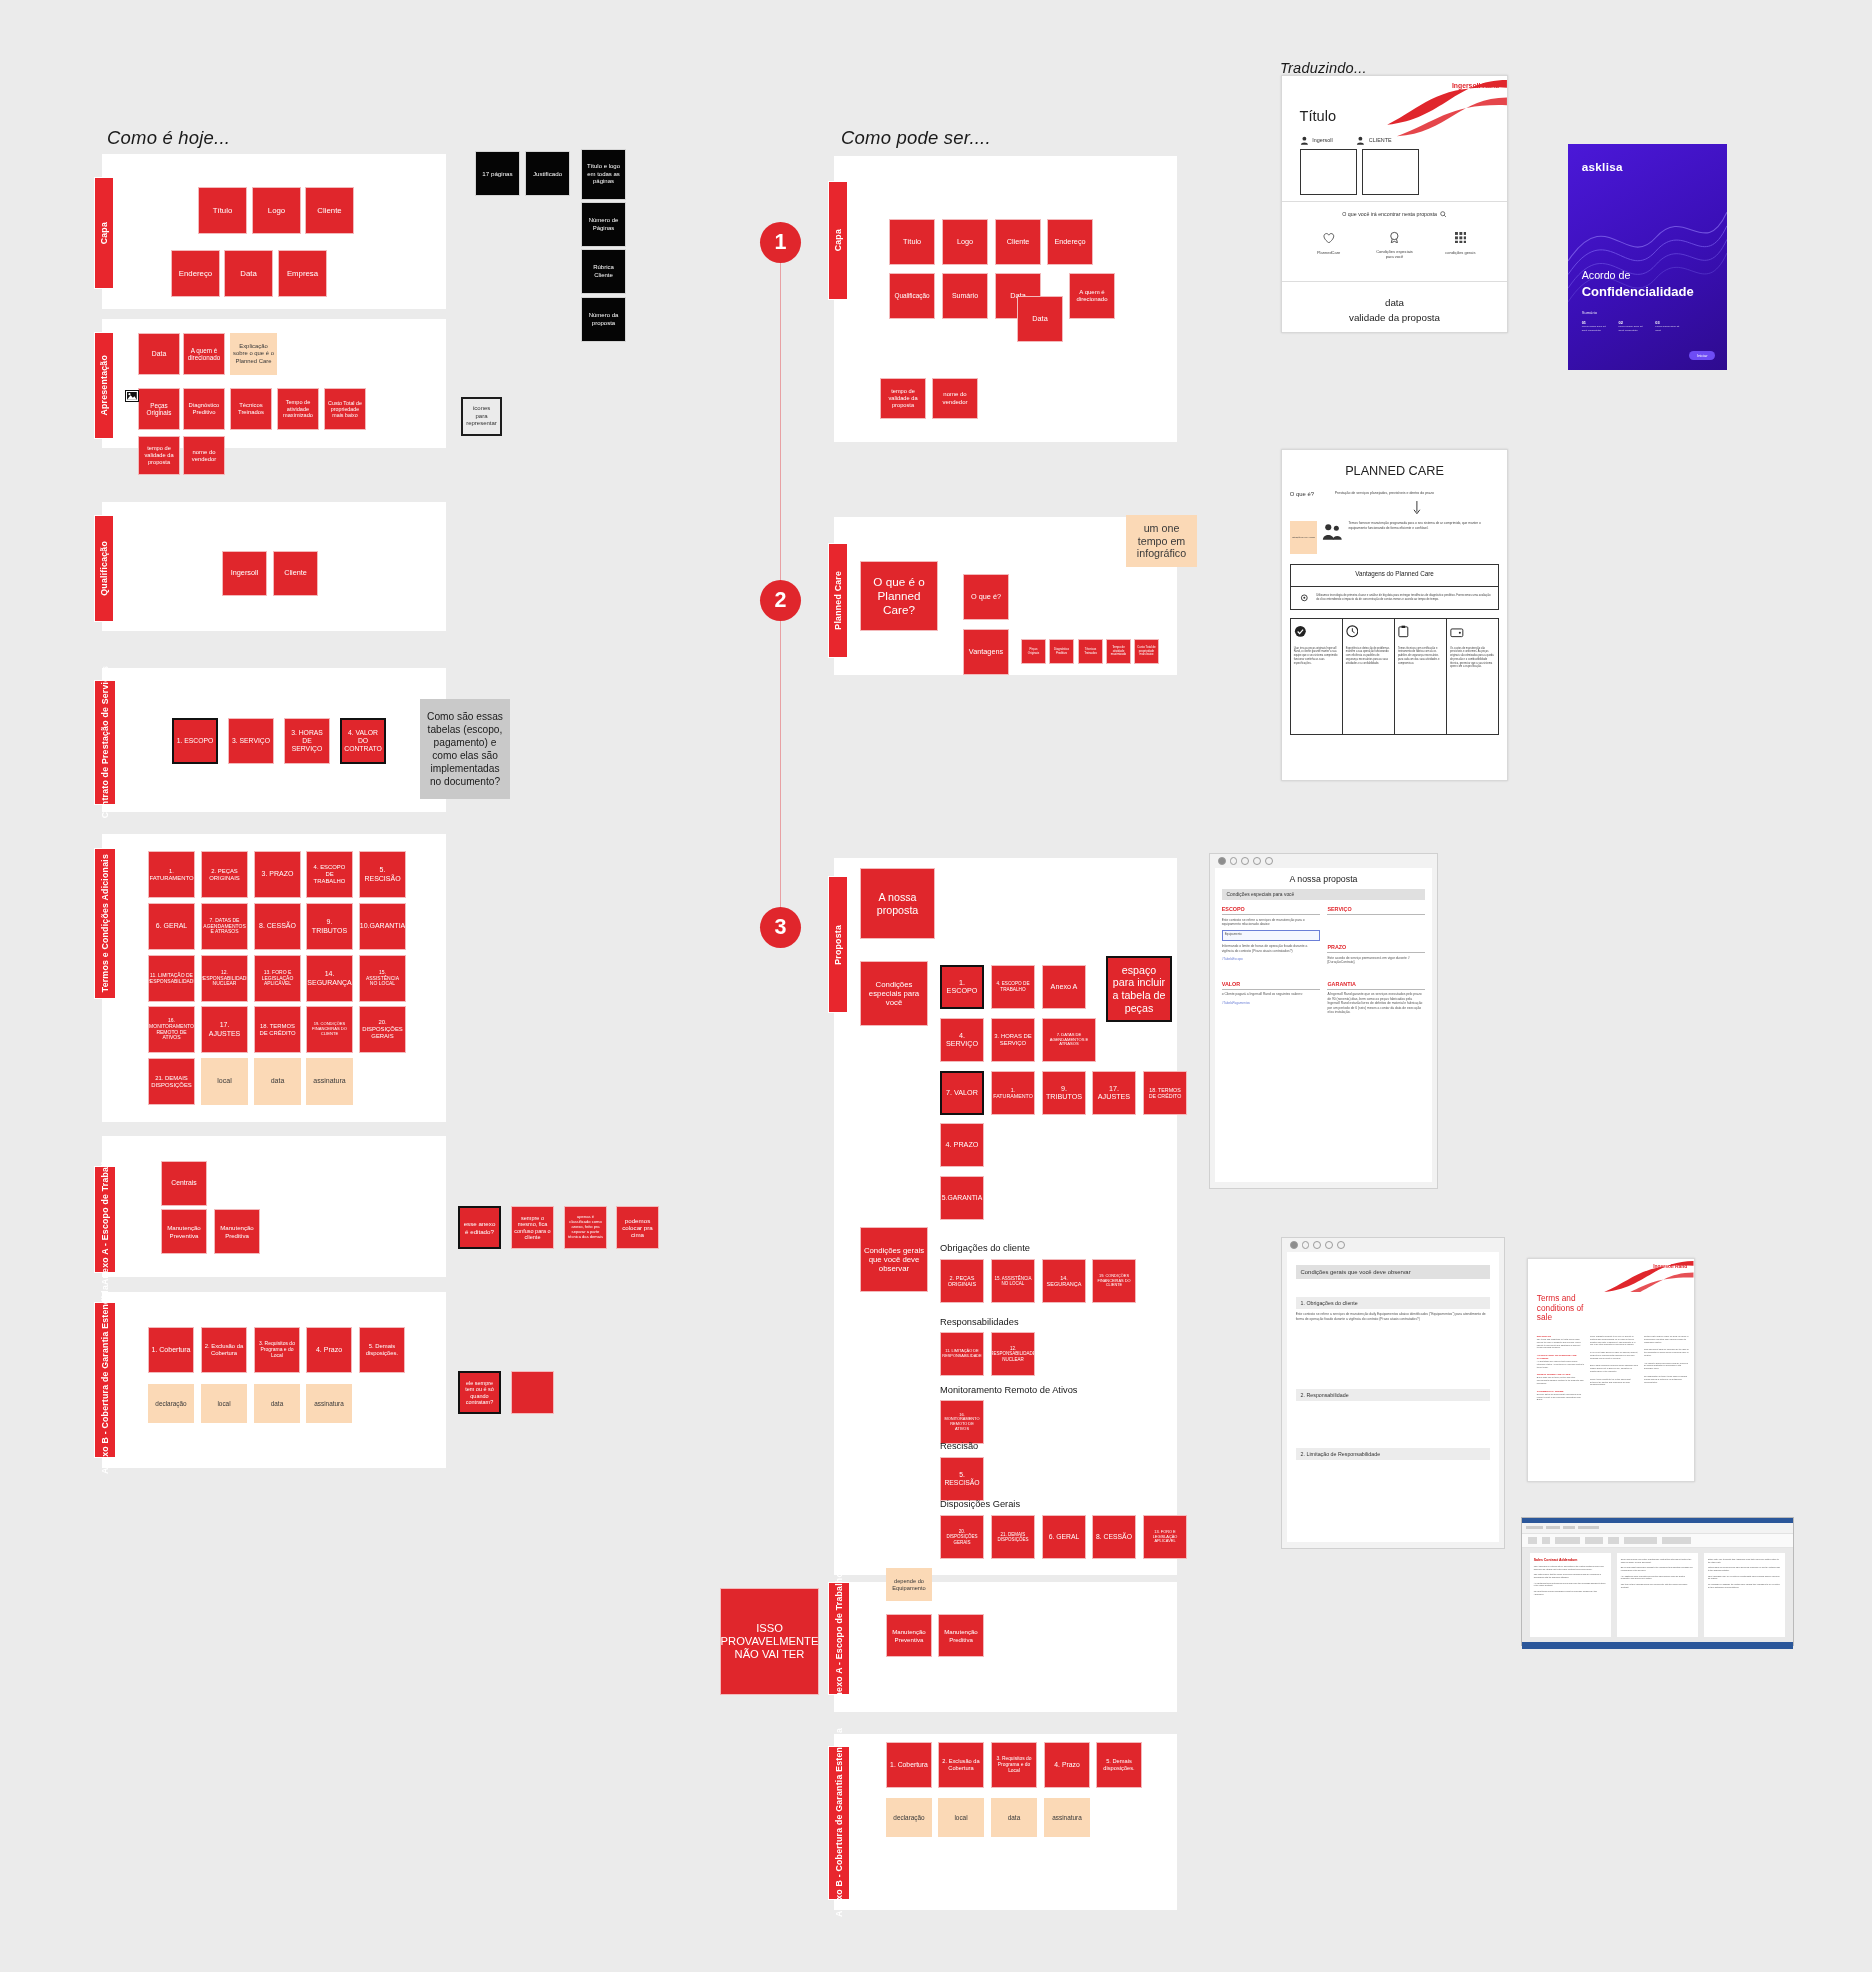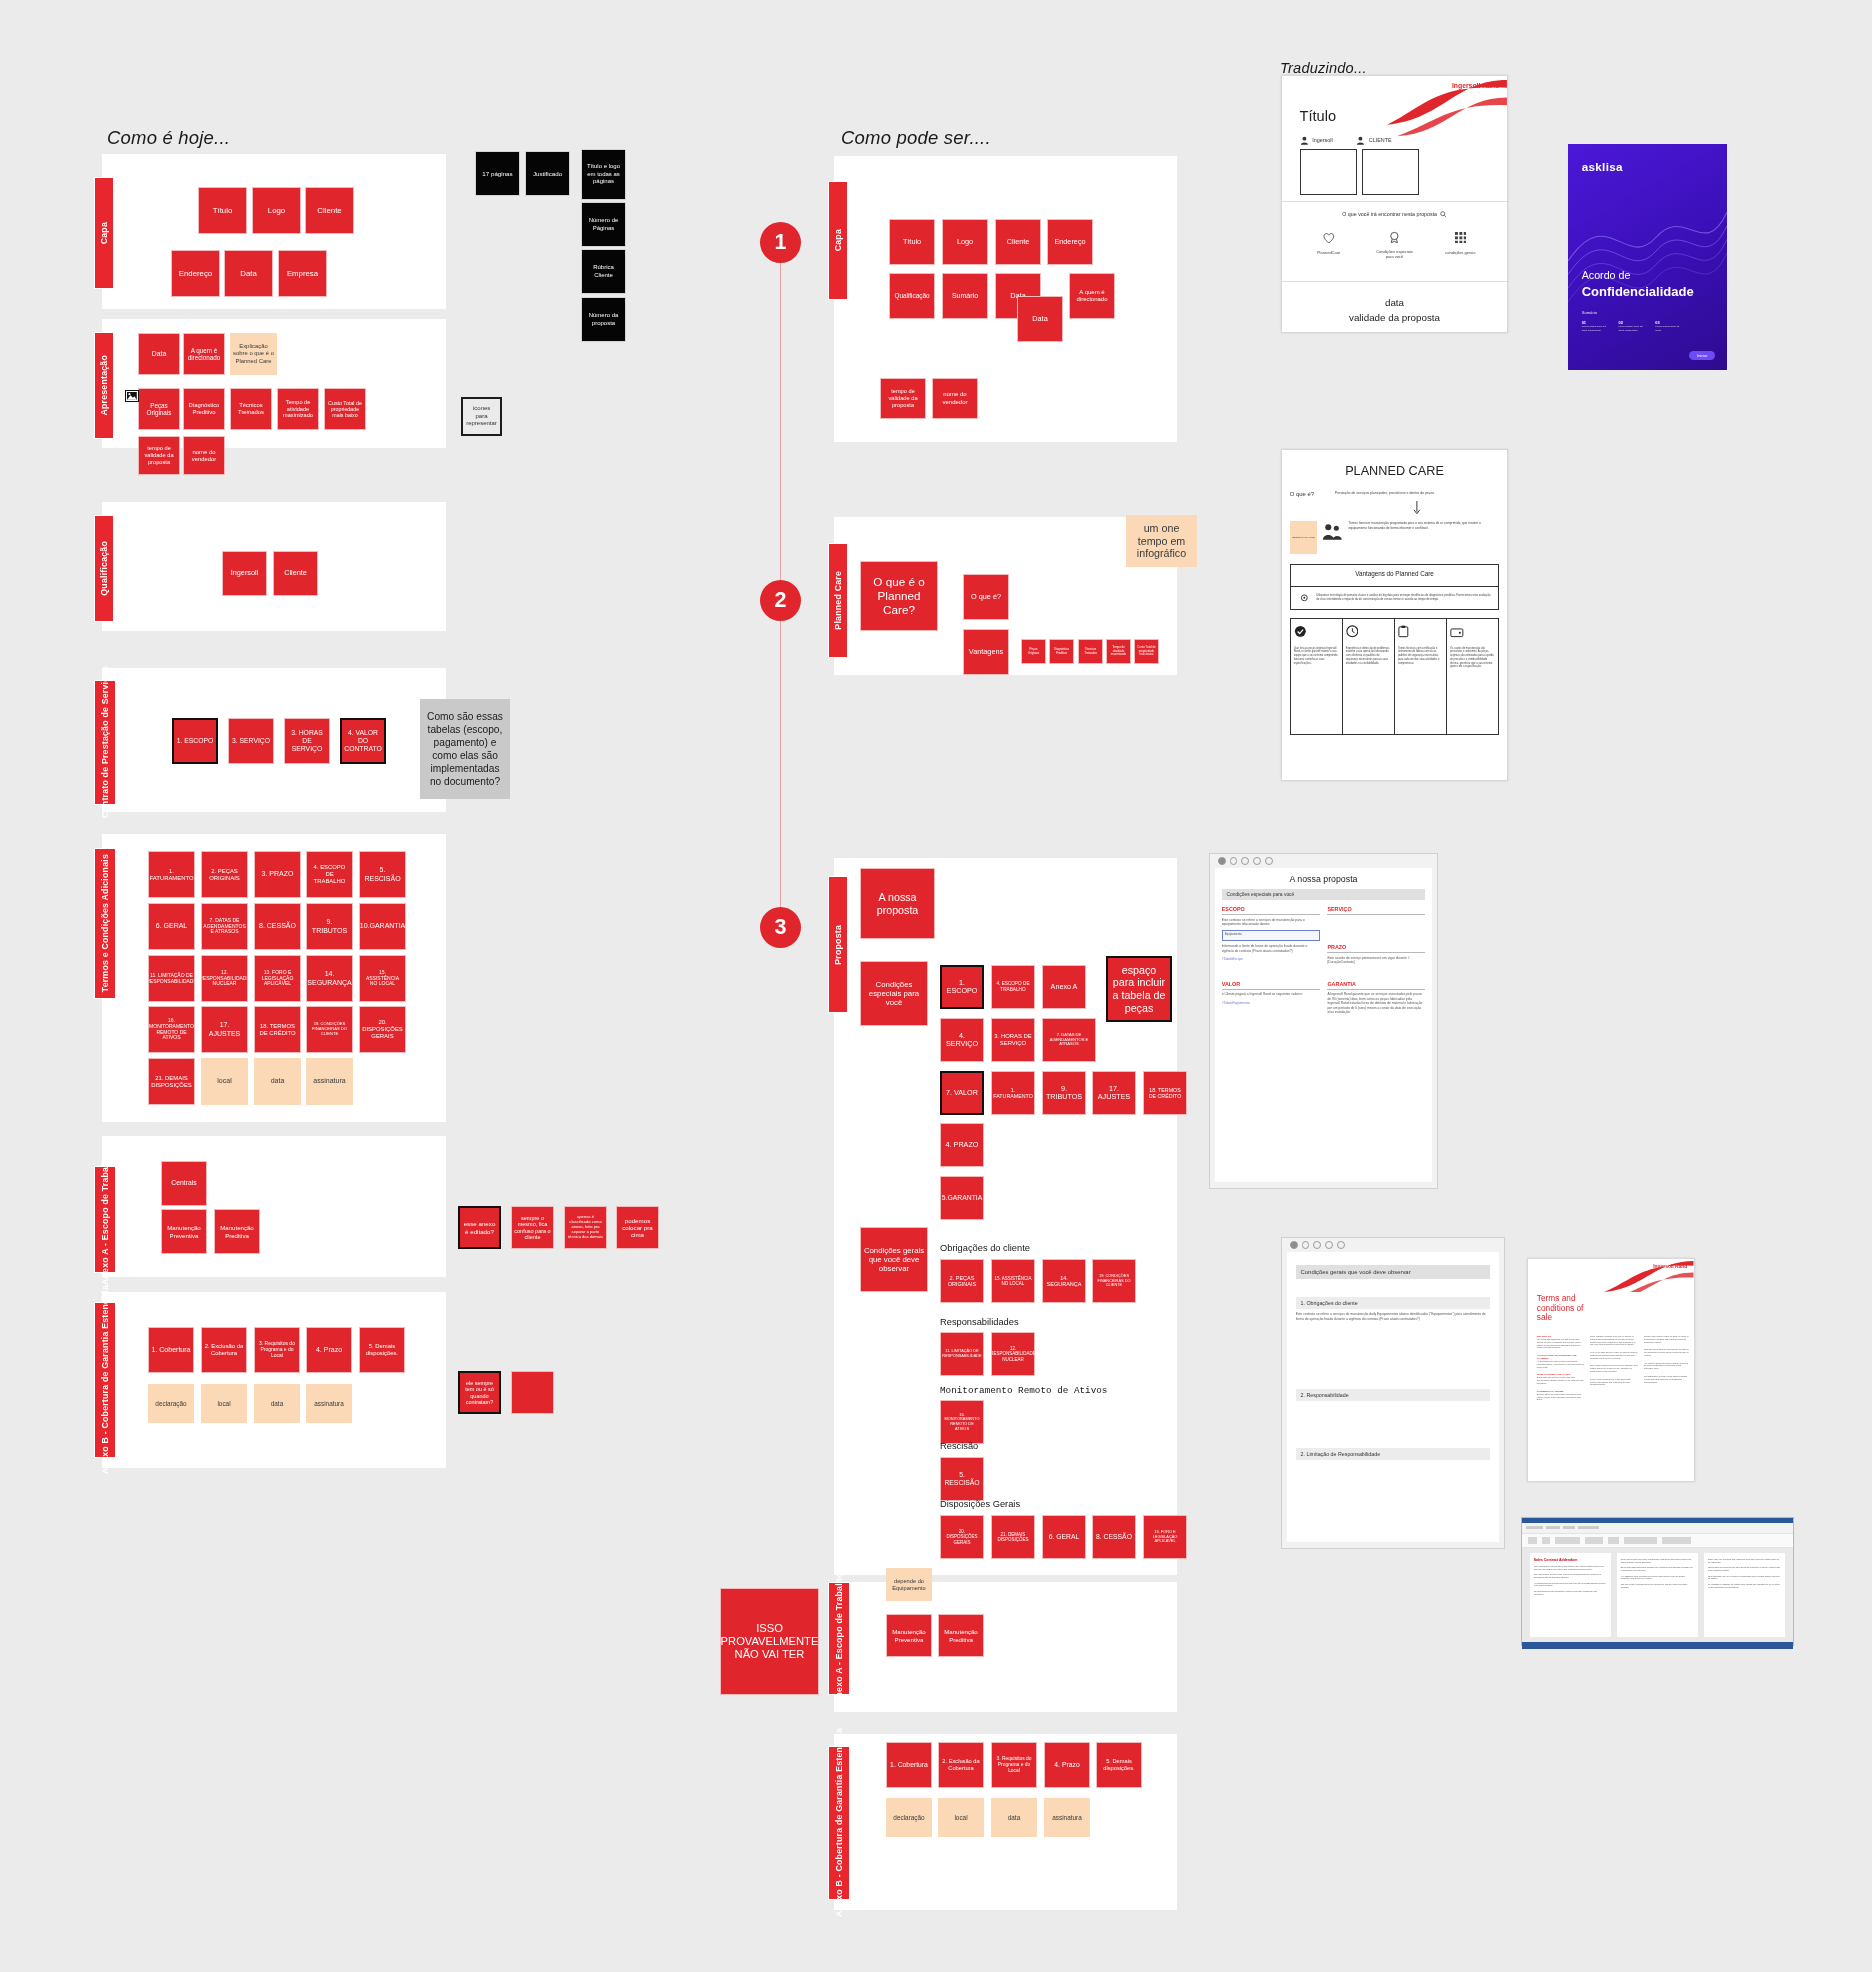--- a/index.html
+++ b/index.html
@@ -539,21 +539,21 @@
     <div class="abs card" style="left: 940px; top: 1123px; width: 44px; height: 44px; font-size: 7.2px;">4. PRAZO</div>
     <div class="abs card" style="left: 940px; top: 1176px; width: 44px; height: 44px; font-size: 6.8px;">5.GARANTIA</div>
     <div class="abs secthead" style="left: 940px; top: 1243px; font-size: 9.3px;">Obrigações do cliente</div>
     <div class="abs card" style="left: 940px; top: 1259px; width: 44px; height: 44px; font-size: 5.5px;">2. PEÇAS ORIGINAIS</div>
     <div class="abs card" style="left: 991px; top: 1259px; width: 44px; height: 44px; font-size: 4.5px;">15. ASSISTÊNCIA NO LOCAL</div>
     <div class="abs card" style="left: 1042px; top: 1259px; width: 44px; height: 44px; font-size: 5.5px;">14. SEGURANÇA</div>
     <div class="abs card" style="left: 1092px; top: 1259px; width: 44px; height: 44px; font-size: 3.9px;">19. CONDIÇÕES FINANCEIRAS DO CLIENTE</div>
     <div class="abs secthead" style="left: 940px; top: 1317px; font-size: 9.3px;">Responsabilidades</div>
     <div class="abs card" style="left: 940px; top: 1332px; width: 44px; height: 44px; font-size: 3.9px;">11. LIMITAÇÃO DE RESPONSABILIDADE</div>
     <div class="abs card" style="left: 991px; top: 1332px; width: 44px; height: 44px; font-size: 4.5px;">12. RESPONSABILIDADE NUCLEAR</div>
-    <div class="abs secthead" style="left: 940px; top: 1385px; font-size: 9.3px; font-family: Liberation Mono, monospace;">Monitoramento Remoto de Ativos</div>
+    <div class="abs secthead" style="left: 940px; top: 1385px; font-size: 9.3px;">Monitoramento Remoto de Ativos</div>
     <div class="abs card" style="left: 940px; top: 1400px; width: 44px; height: 44px; font-size: 3.9px;">16. MONITORAMENTO REMOTO DE ATIVOS</div>
     <div class="abs secthead" style="left: 940px; top: 1441px; font-size: 9.3px;">Rescisão</div>
     <div class="abs card" style="left: 940px; top: 1457px; width: 44px; height: 44px; font-size: 6.8px;">5. RESCISÃO</div>
     <div class="abs secthead" style="left: 940px; top: 1499px; font-size: 9.3px;">Disposições Gerais</div>
     <div class="abs card" style="left: 940px; top: 1515px; width: 44px; height: 44px; font-size: 4.5px;">20. DISPOSIÇÕES GERAIS</div>
     <div class="abs card" style="left: 991px; top: 1515px; width: 44px; height: 44px; font-size: 4.5px;">21. DEMAIS DISPOSIÇÕES</div>
     <div class="abs card" style="left: 1042px; top: 1515px; width: 44px; height: 44px; font-size: 6.8px;">6. GERAL</div>
     <div class="abs card" style="left: 1092px; top: 1515px; width: 44px; height: 44px; font-size: 6.8px;">8. CESSÃO</div>
     <div class="abs card" style="left: 1143px; top: 1515px; width: 44px; height: 44px; font-size: 3.9px;">13. FORO E LEGISLAÇÃO APLICÁVEL</div>
     <div class="abs card" style="left: 886px; top: 1742px; width: 46px; height: 46px; font-size: 6.8px;">1. Cobertura</div>

